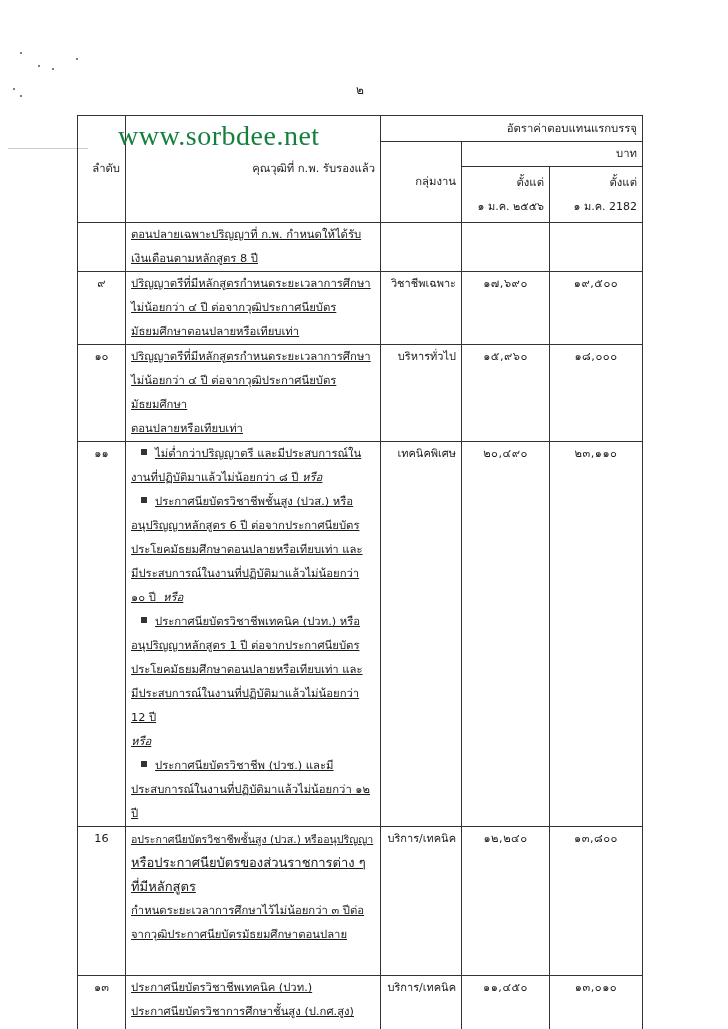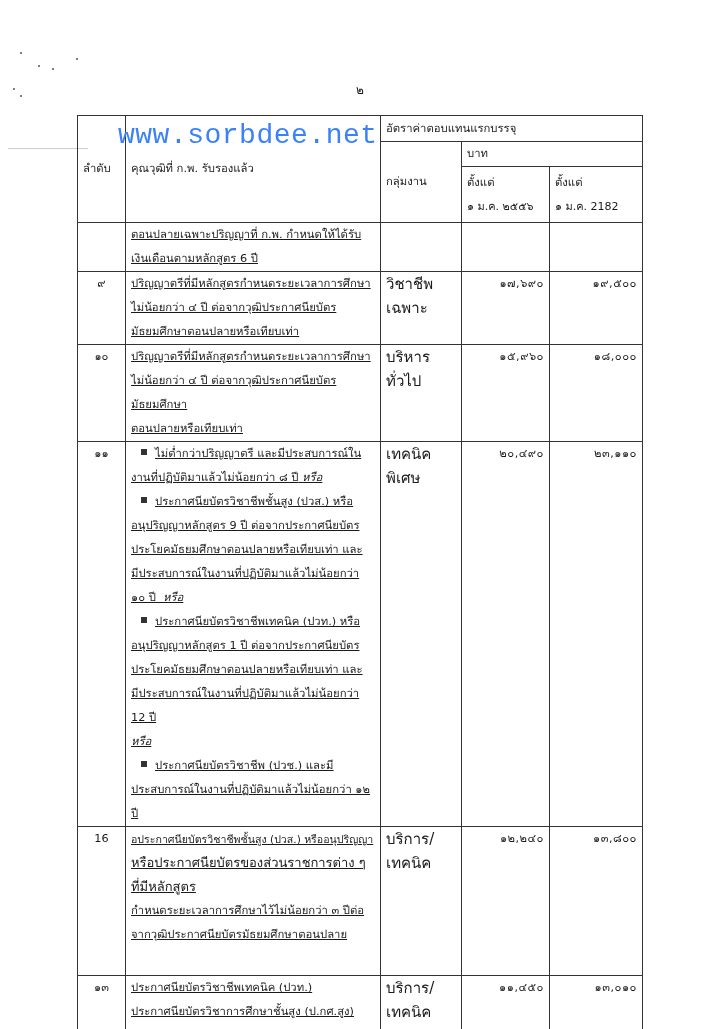--- a/index.html
+++ b/index.html
@@ -3,37 +3,37 @@
   <meta charset="utf-8">
   <style>
     html, body { margin: 0; padding: 0; }
     body {
       width: 728px; height: 1029px; background: #ffffff; position: relative;
       overflow: hidden; font-family: "DejaVu Sans", sans-serif; color: #1a1a1a;
     }
     .speck { position: absolute; width: 2px; height: 2px; background: #555; border-radius: 1px; }
     .page-num { position: absolute; left: 356px; top: 80px; font-size: 12px; }
     .watermark {
-      position: absolute; left: 118px; top: 120px; font-family: Liberation Mono, monospace;
-      font-size: 28px; color: #3b82f6; letter-spacing: 0.5px; pointer-events: none; z-index: 2;
+      position: absolute; left: 118px; top: 120px; font-family: Liberation Serif, serif;
+      font-size: 28px; color: #15803d; letter-spacing: 0.5px; pointer-events: none; z-index: 2;
     }
     .wm-line { position: absolute; left: 8px; top: 148px; width: 80px; height: 1px; background: #ccc; }
     table.doc {
       position: absolute; left: 77px; top: 115px; border-collapse: collapse;
       font-size: 11.3px; line-height: 24px; table-layout: fixed;
     }
     table.doc td, table.doc th {
       border: 1.2px solid #333; vertical-align: top; padding: 0 5px; font-weight: normal;
     }
     col.c-no { width: 48px; } col.c-q { width: 255px; } col.c-g { width: 81px; }
     col.c-a { width: 88px; } col.c-b { width: 93px; }
-    th { text-align: left; vertical-align: middle !important; }
+    th { text-align: right; vertical-align: middle !important; }
     td.no { text-align: center; padding-top: 2px; }
-    td.grp { text-align: left; padding-top: 2px; font-size: 15px; }
-    td.amt { text-align: right; padding-top: 2px; letter-spacing: 0.5px; }
+    td.grp { text-align: right; padding-top: 2px; font-size: 11px; }
+    td.amt { text-align: center; padding-top: 2px; letter-spacing: 0.5px; }
     td.qual { padding-top: 2px; padding-bottom: 2px; text-decoration: underline; }
     .bullet-item { text-indent: 10px; }
     .bullet { display: inline-block; width: 6px; height: 6px; background: #333; margin-right: 8px; vertical-align: 2px; }
     .ital { font-style: italic; }
     .h-year { font-size: 11px; }
   </style>
 </head>
 <body>
 
 <span class="speck" style="left:20px;top:52px"></span>
@@ -75,21 +75,21 @@
         <div class="h-year">๑ ม.ค. 2182</div>
       </th>
     </tr>
   </thead>
   <tbody>
 
     <tr>
       <td class="no"></td>
       <td class="qual">
         <div>ตอนปลายเฉพาะปริญญาที่ ก.พ. กำหนดให้ได้รับ</div>
-        <div>เงินเดือนตามหลักสูตร 6 ปี</div>
+        <div>เงินเดือนตามหลักสูตร 8 ปี</div>
       </td>
       <td class="grp"></td>
       <td class="amt"></td>
       <td class="amt"></td>
     </tr>
 
     <tr>
       <td class="no">๙</td>
       <td class="qual">
         <div>ปริญญาตรีที่มีหลักสูตรกำหนดระยะเวลาการศึกษา</div>
@@ -115,21 +115,21 @@
 
     <tr>
       <td class="no">๑๑</td>
       <td class="qual">
         <div>
           <div class="bullet-item"><span class="bullet"></span><span>ไม่ต่ำกว่าปริญญาตรี และมีประสบการณ์ใน</span></div>
           <div><span>งานที่ปฏิบัติมาแล้วไม่น้อยกว่า ๘ ปี</span> <span class="ital">หรือ</span></div>
         </div>
         <div>
           <div class="bullet-item"><span class="bullet"></span><span>ประกาศนียบัตรวิชาชีพชั้นสูง (ปวส.) หรือ</span></div>
-          <div>อนุปริญญาหลักสูตร 9 ปี ต่อจากประกาศนียบัตร</div>
+          <div>อนุปริญญาหลักสูตร 6 ปี ต่อจากประกาศนียบัตร</div>
           <div>ประโยคมัธยมศึกษาตอนปลายหรือเทียบเท่า และ</div>
           <div>มีประสบการณ์ในงานที่ปฏิบัติมาแล้วไม่น้อยกว่า</div>
           <div><span>๑๐ ปี</span>&nbsp; <span class="ital">หรือ</span></div>
         </div>
         <div>
           <div class="bullet-item"><span class="bullet"></span><span>ประกาศนียบัตรวิชาชีพเทคนิค (ปวท.) หรือ</span></div>
           <div>อนุปริญญาหลักสูตร 1 ปี ต่อจากประกาศนียบัตร</div>
           <div>ประโยคมัธยมศึกษาตอนปลายหรือเทียบเท่า และ</div>
           <div>มีประสบการณ์ในงานที่ปฏิบัติมาแล้วไม่น้อยกว่า 12 ปี</div>
           <div class="ital">หรือ</div>

